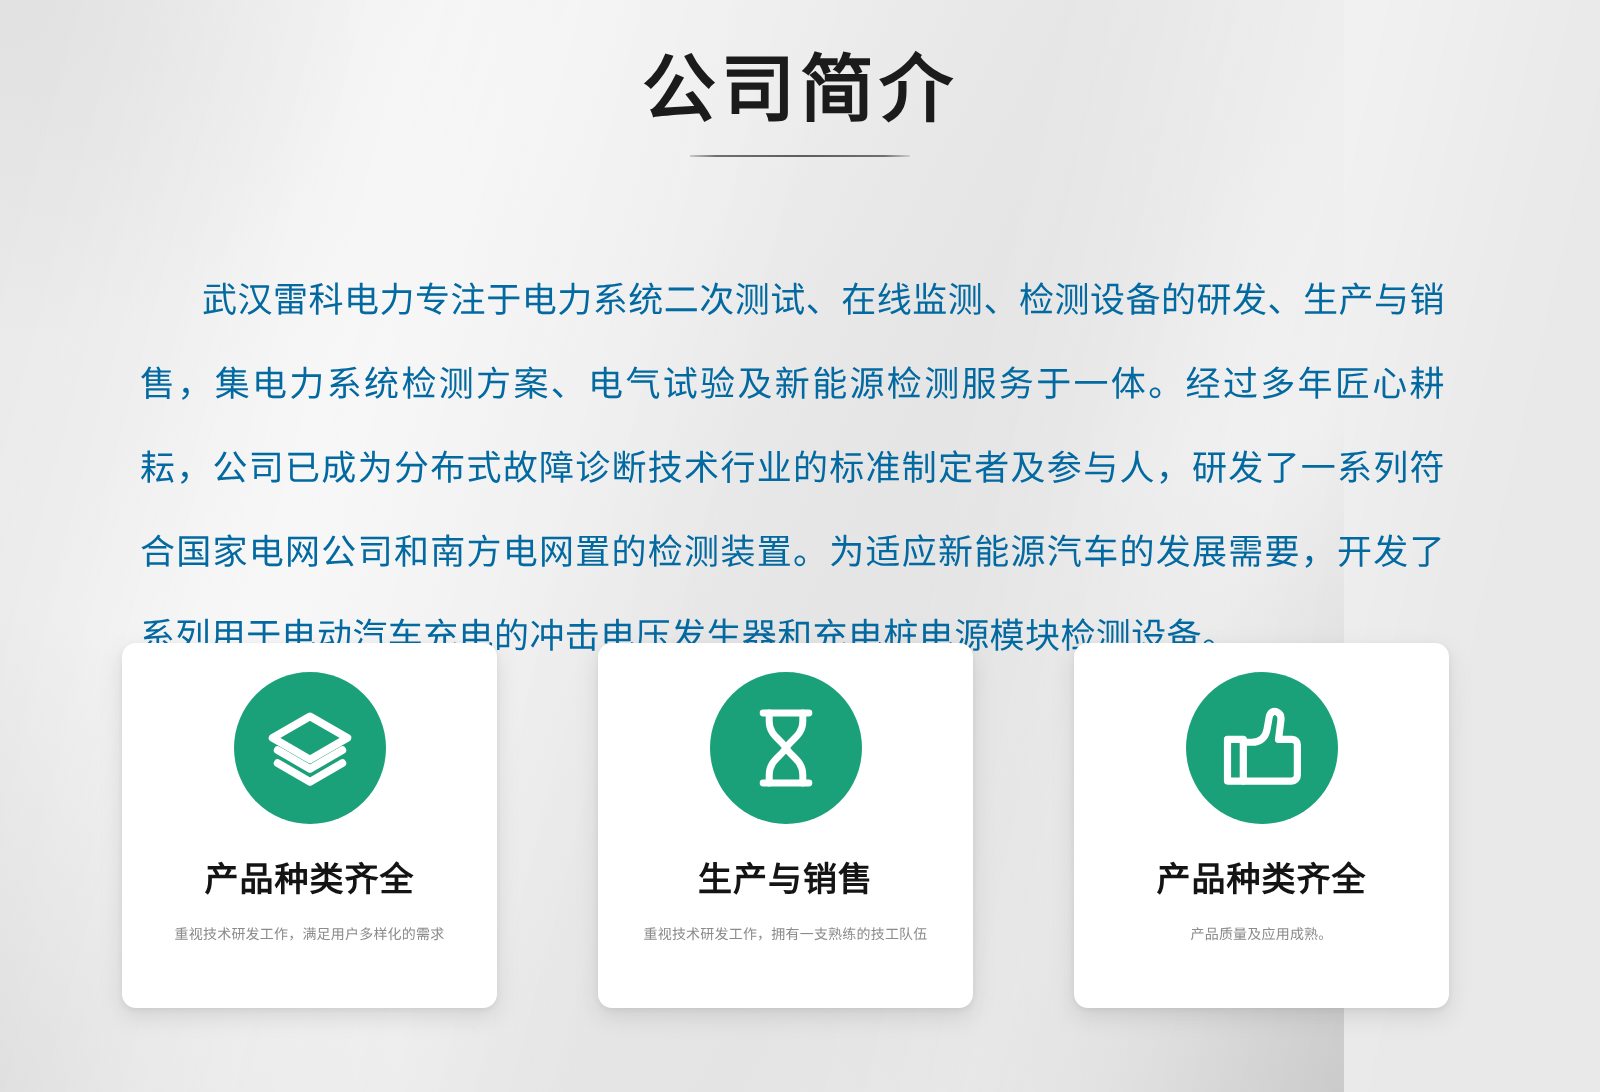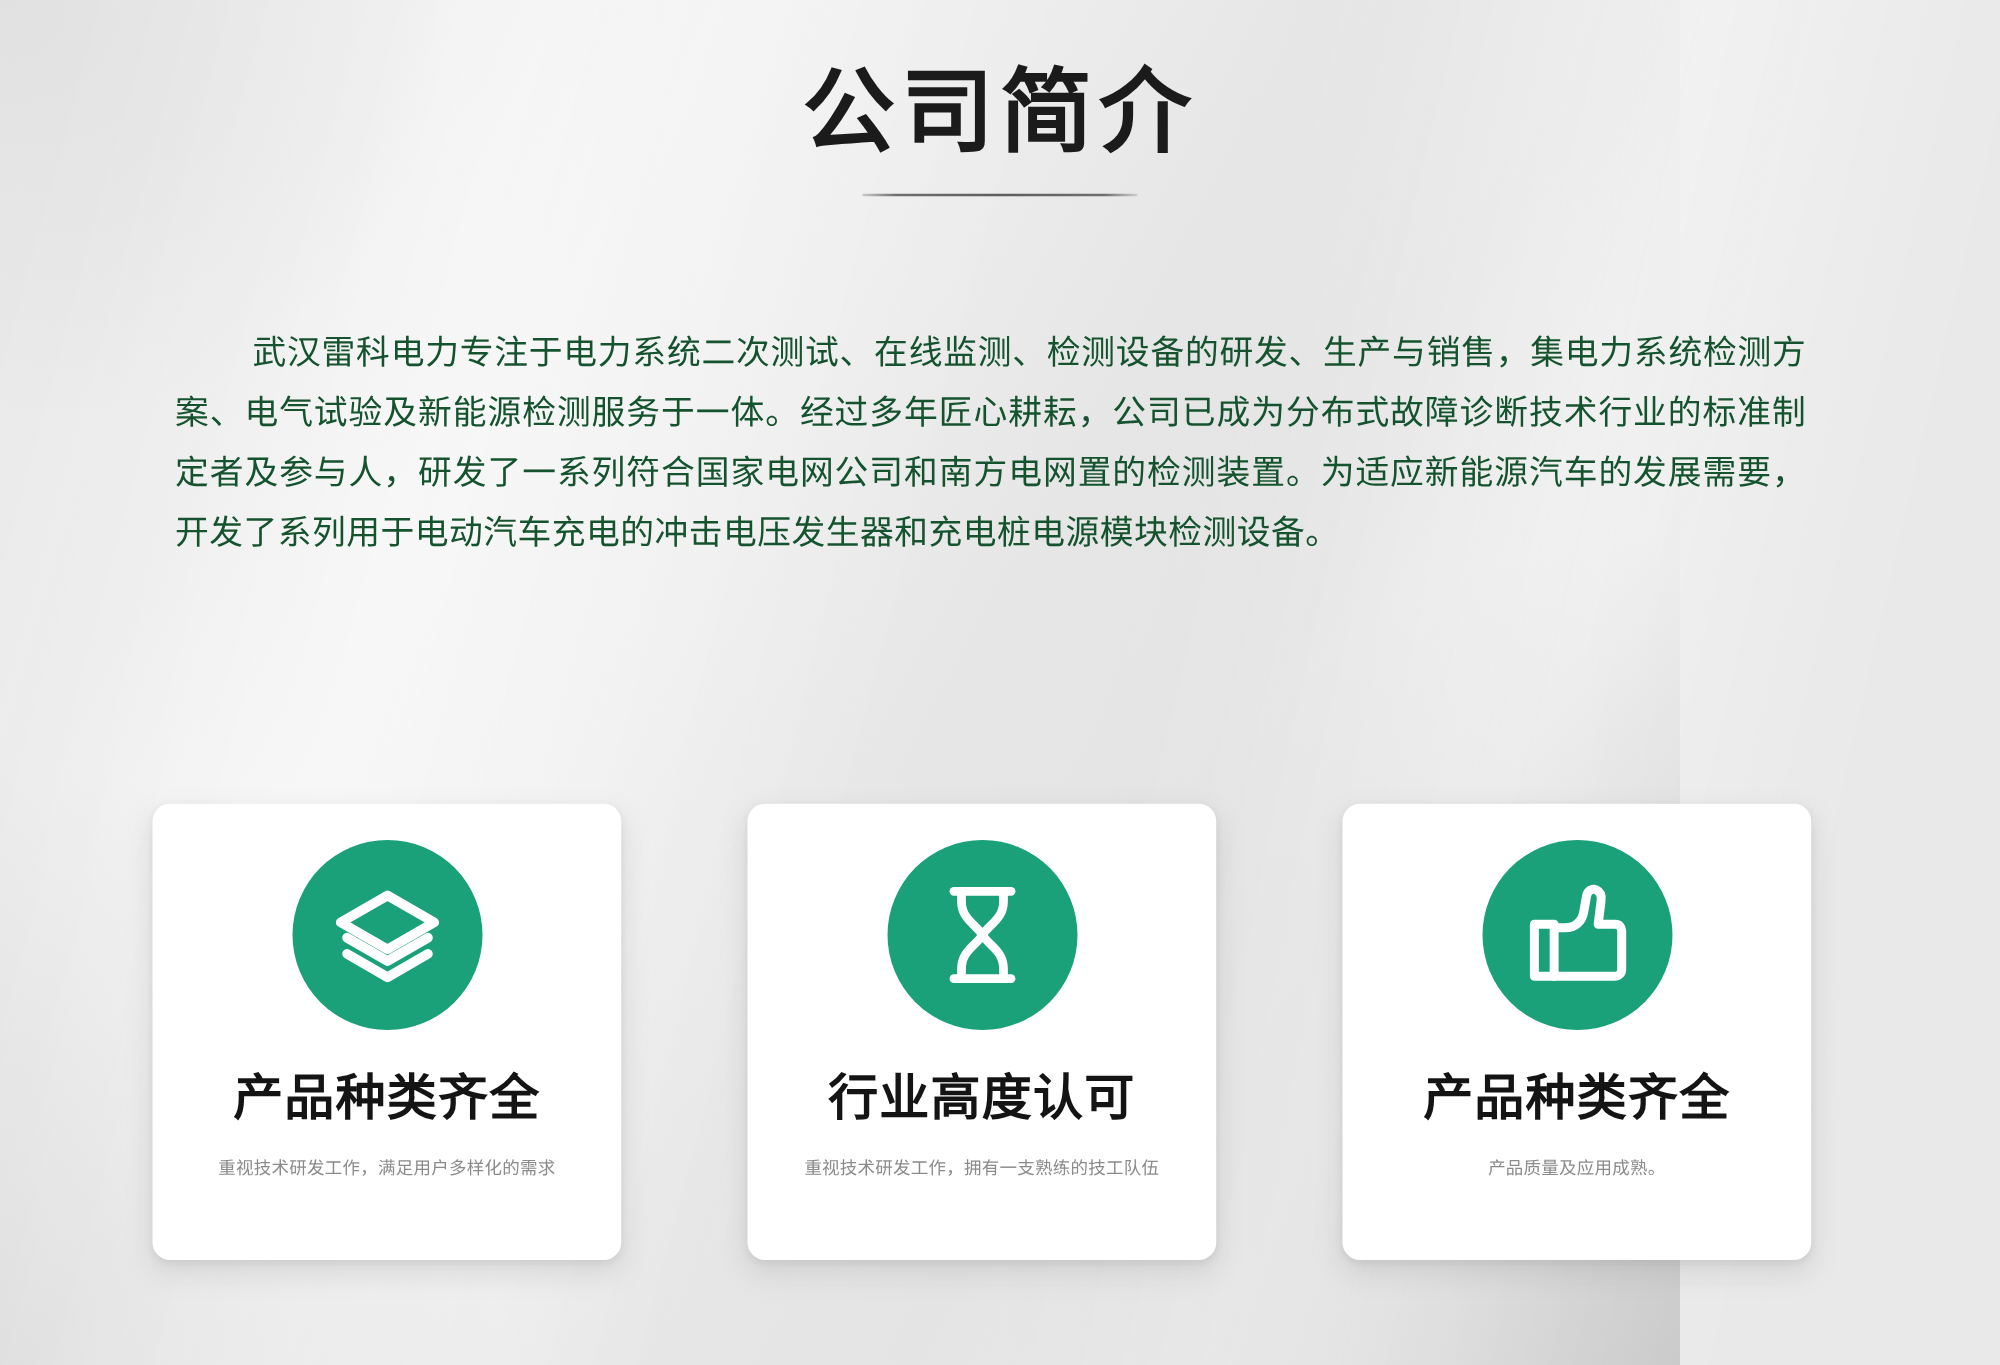--- a/index.html
+++ b/index.html
@@ -116,23 +116,23 @@
     color: #1d1d1d;
   }
 
   
   .intro {
     position: absolute;
     left: 140px;
     top: 258px;
     width: 1305px;
     margin: 0;
-    font-size: 27px;
-    line-height: 48px;
-    color: #14532d;
+    font-size: 35px;
+    line-height: 84px;
+    color: #0369a1;
     text-indent: 62px;
     text-align: justify;
     text-justify: inter-ideograph;
     letter-spacing: .4px;
   }
 
   
   .cards {
     position: absolute;
     left: 122px;
@@ -162,21 +162,21 @@
     align-items: center;
     justify-content: center;
     flex: none;
   }
   .card-icon-circle svg {
     display: block;
   }
   .card-title {
     margin: 0;
     padding-top: 33px;
-    font-size: 40px;
+    font-size: 34px;
     line-height: 44px;
     font-weight: 700;
     letter-spacing: 1px;
     color: #141414;
     text-align: center;
   }
   .card-desc {
     margin: 0;
     padding-top: 16px;
     width: 300px;
@@ -230,21 +230,21 @@
           <svg width="86" height="86" viewBox="0 0 64 64" aria-hidden="true">
             <g fill="none" stroke="#ffffff" stroke-width="5.2" stroke-linejoin="round" stroke-linecap="round">
               <path d="M15 6 H49"></path>
               <path d="M15 58 H49"></path>
               <path d="M19.5 6 V12 C19.5 22.5 28 25.5 32 32 C36 25.5 44.5 22.5 44.5 12 V6"></path>
               <path d="M19.5 58 V52 C19.5 41.5 28 38.5 32 32 C36 38.5 44.5 41.5 44.5 52 V58"></path>
             </g>
           </svg>
         </span>
       </div>
-      <h3 class="card-title">行业高度认可</h3>
+      <h3 class="card-title">生产与销售</h3>
       <p class="card-desc">重视技术研发工作，拥有一支熟练的技工队伍</p>
     </div>
 
     <div class="card">
       <div class="card-icon-circle">
         <span>
           <svg width="92" height="92" viewBox="0 0 64 64" aria-hidden="true">
             <g fill="none" stroke="#ffffff" stroke-width="5" stroke-linejoin="round" stroke-linecap="round">
               <path d="M8 26 H19 V55 H8 Z"></path>
               <path d="M19 28 h6 c6 0 9.5 -3.5 10.5 -9 L37 10.5 c.6 -3.4 3.2 -4.6 5.4 -3.6 2.2 1 3.2 3.2 2.7 6.3 L43.5 26 H53 c2.2 0 3.6 1.6 3.6 3.6 V51 c0 2.4 -1.7 4 -4.1 4 H19"></path>

